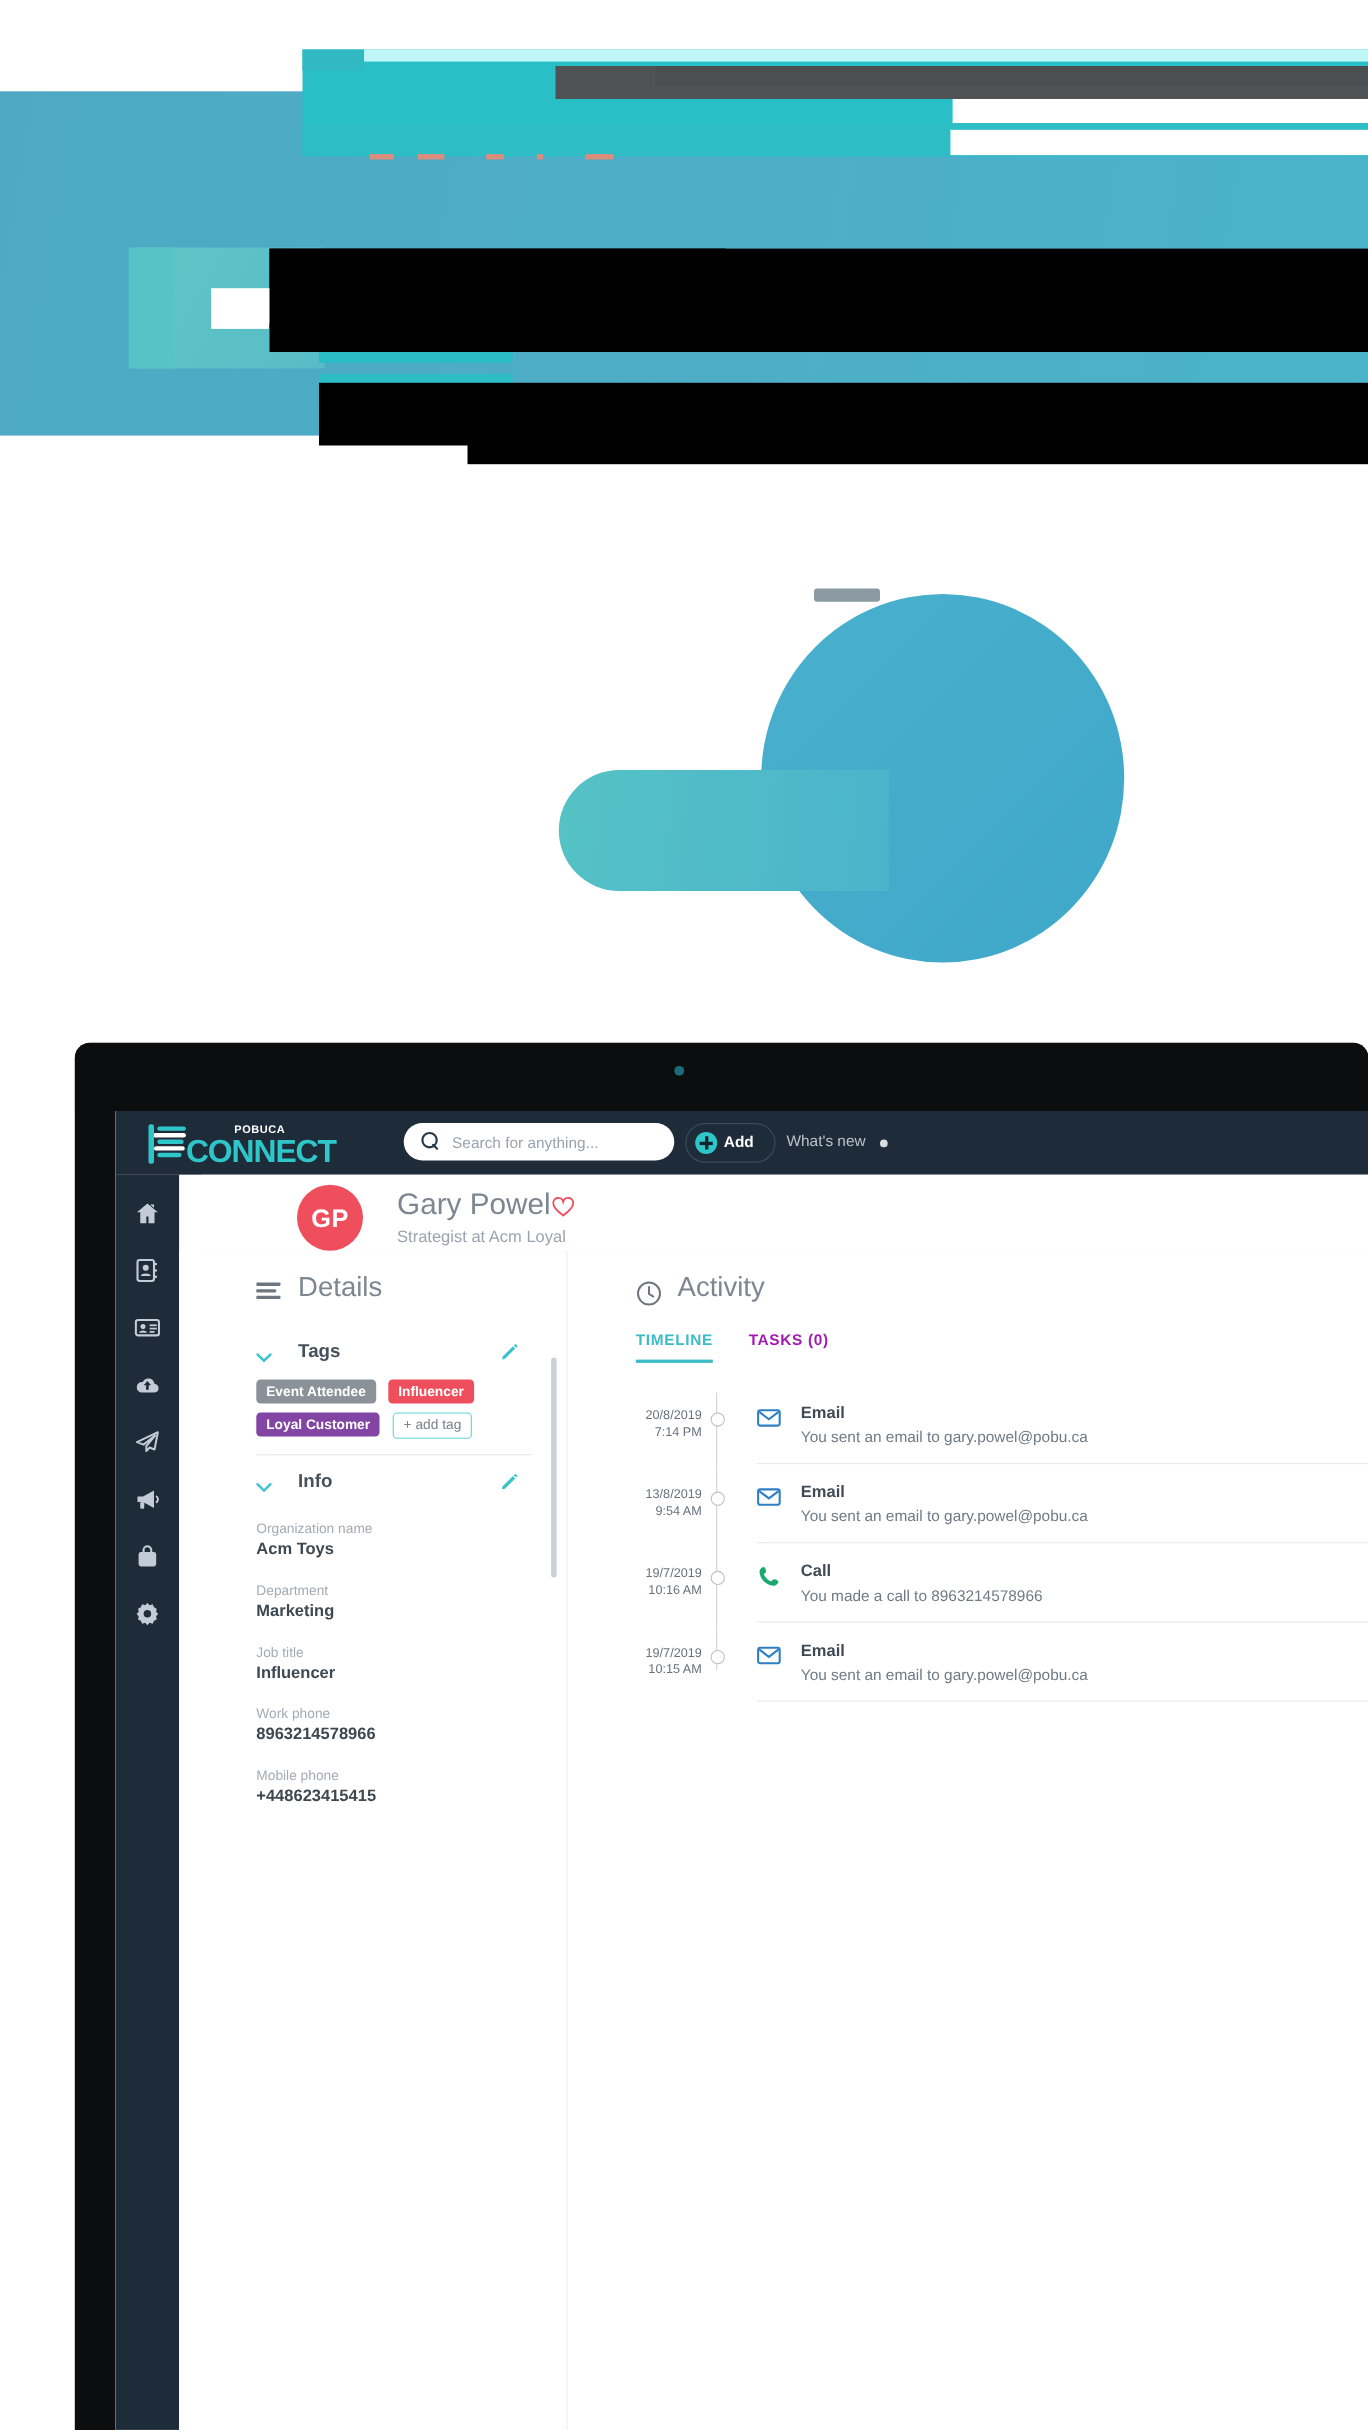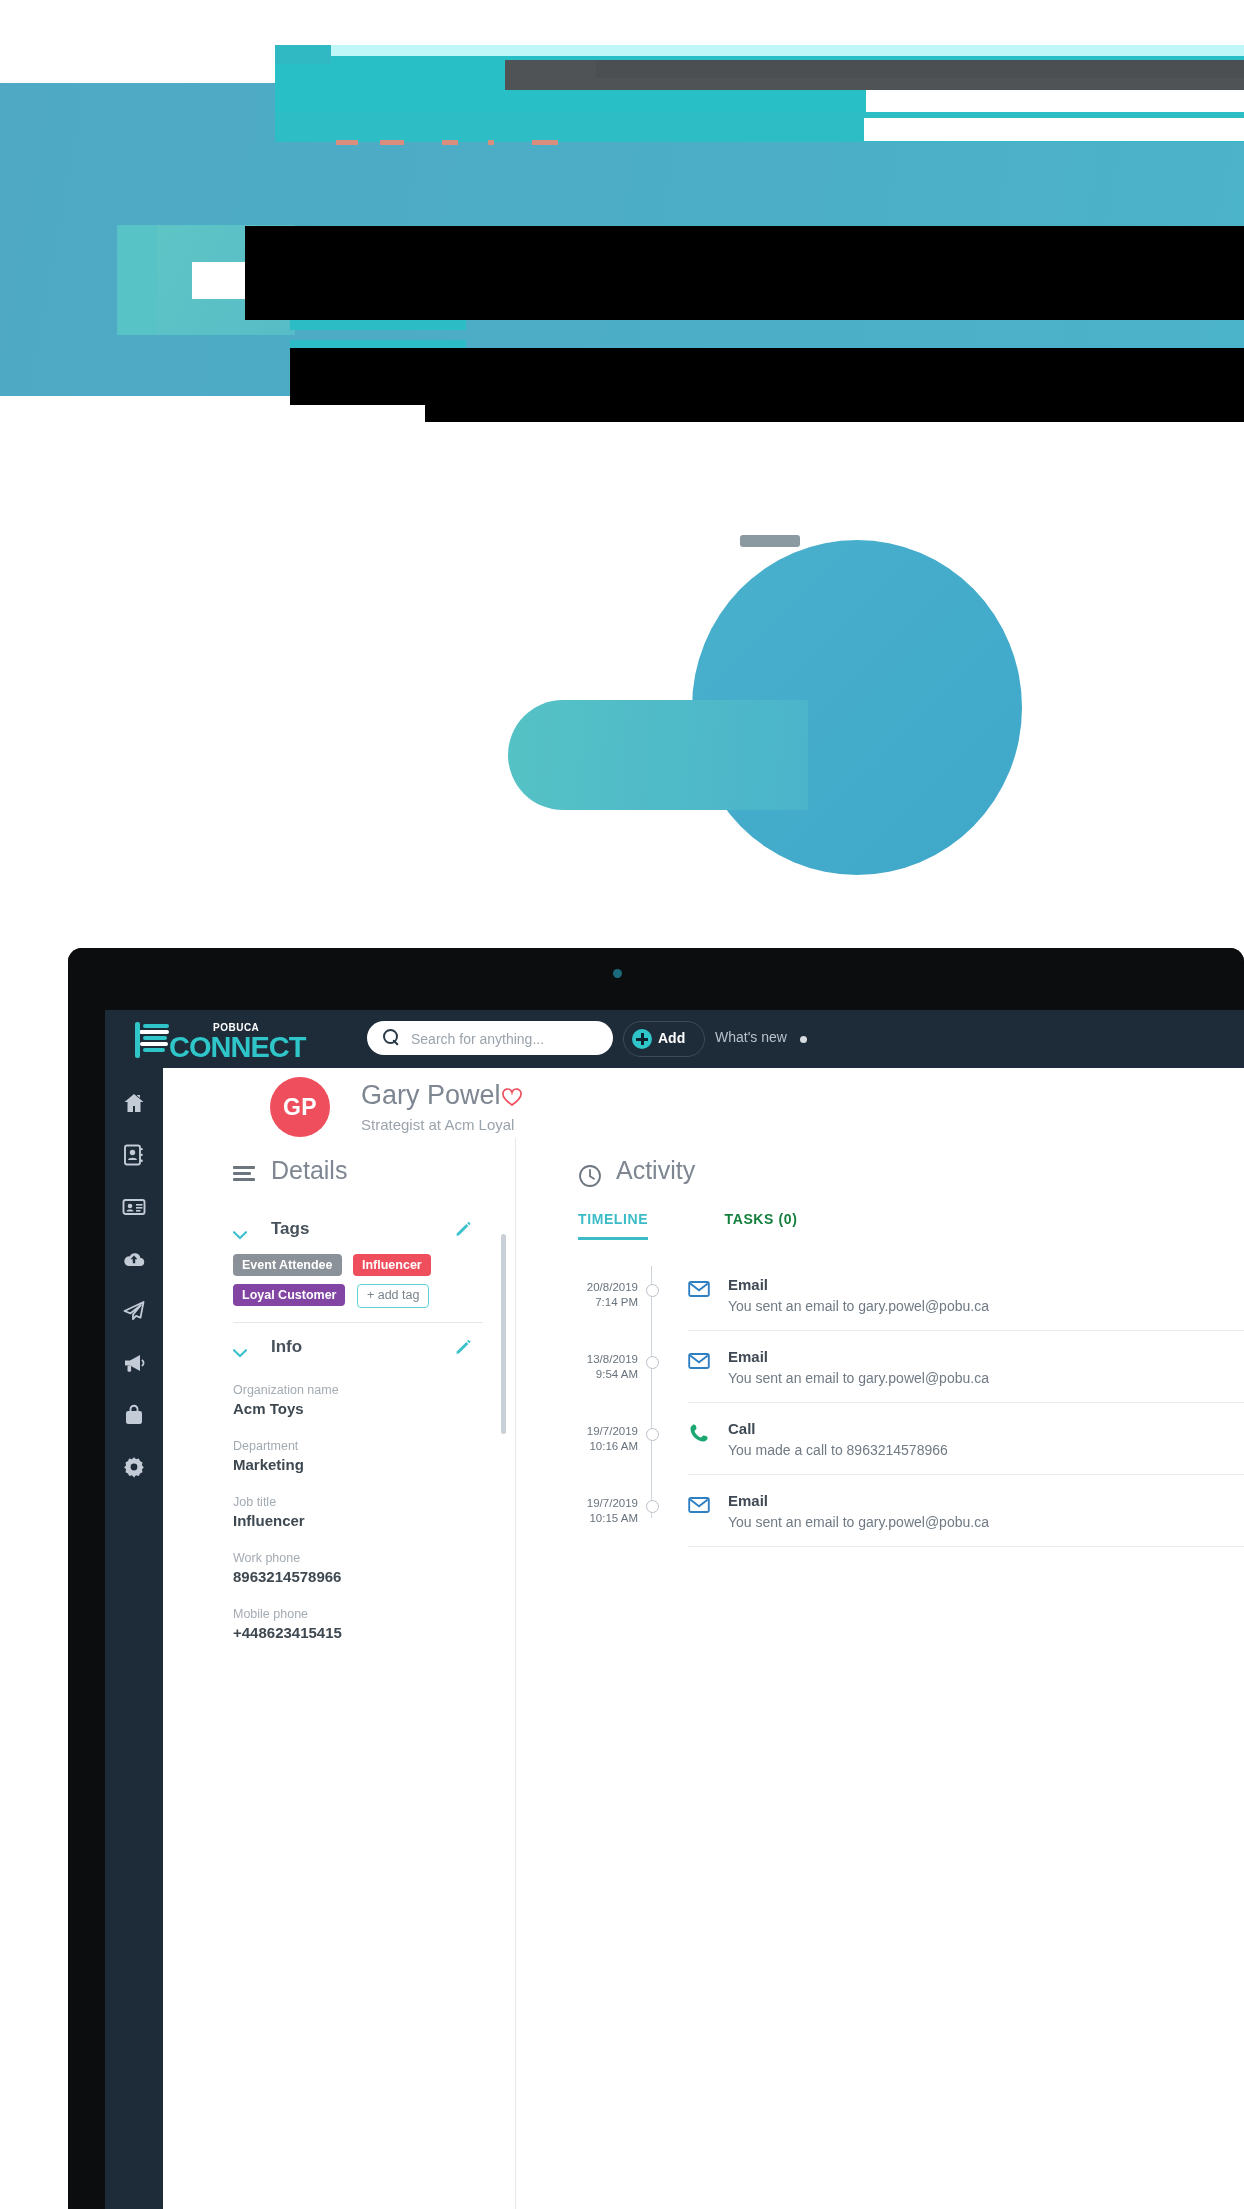--- a/index.html
+++ b/index.html
@@ -233,21 +233,21 @@
   .field .lab{font-size:12.5px;color:#a3abb3;line-height:17px;}
   .field .val{font-size:15px;color:#3e4850;font-weight:bold;line-height:20px;}
 
   
   .tabs{position:absolute;left:62px;top:72px;}
   .tab{
     display:inline-block;font-size:14px;letter-spacing:.6px;font-weight:bold;
     margin-right:28px;cursor:pointer;padding-bottom:10px;
   }
   .tab.active{color:#3cbcc6;border-bottom:3px solid #3cbcc6;}
-  .tab.idle{color:#15803d;margin-left:44px;}
+  .tab.idle{color:#a21caf;}
 
   
   .tl{position:absolute;left:0;top:128px;width:728px;}
   .tl-row{position:relative;height:72px;}
   .tl-date{
     position:absolute;left:0;top:14px;width:122px;text-align:right;
     font-size:11.5px;color:#68727c;line-height:15px;
   }
   .tl-dot{
     position:absolute;left:130px;top:18px;width:11px;height:11px;border-radius:50%;

